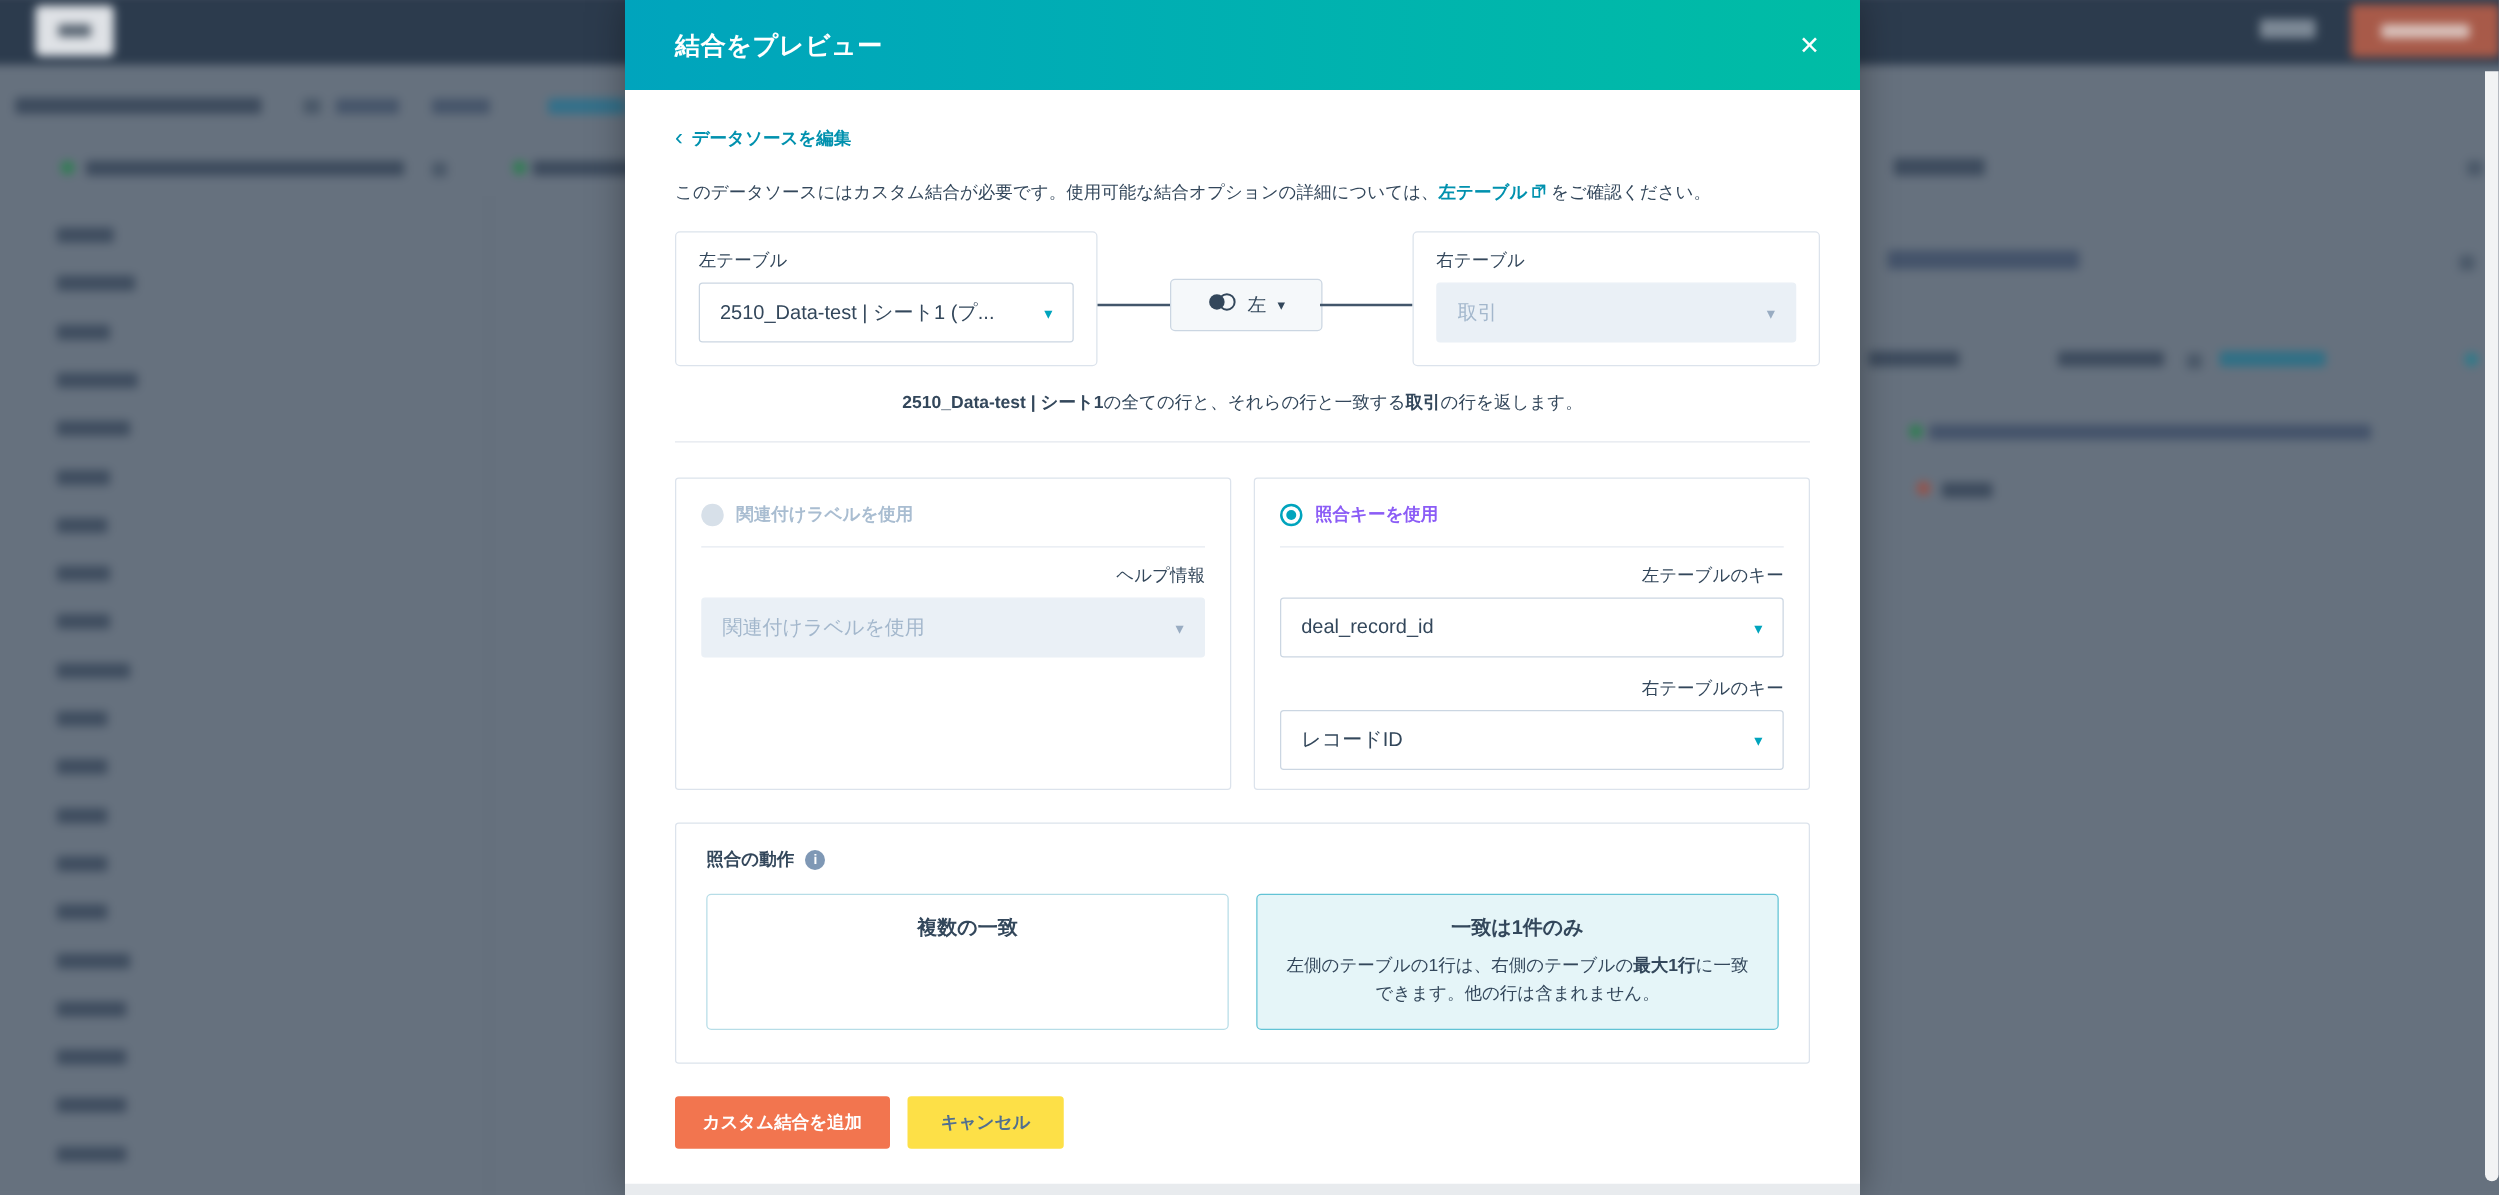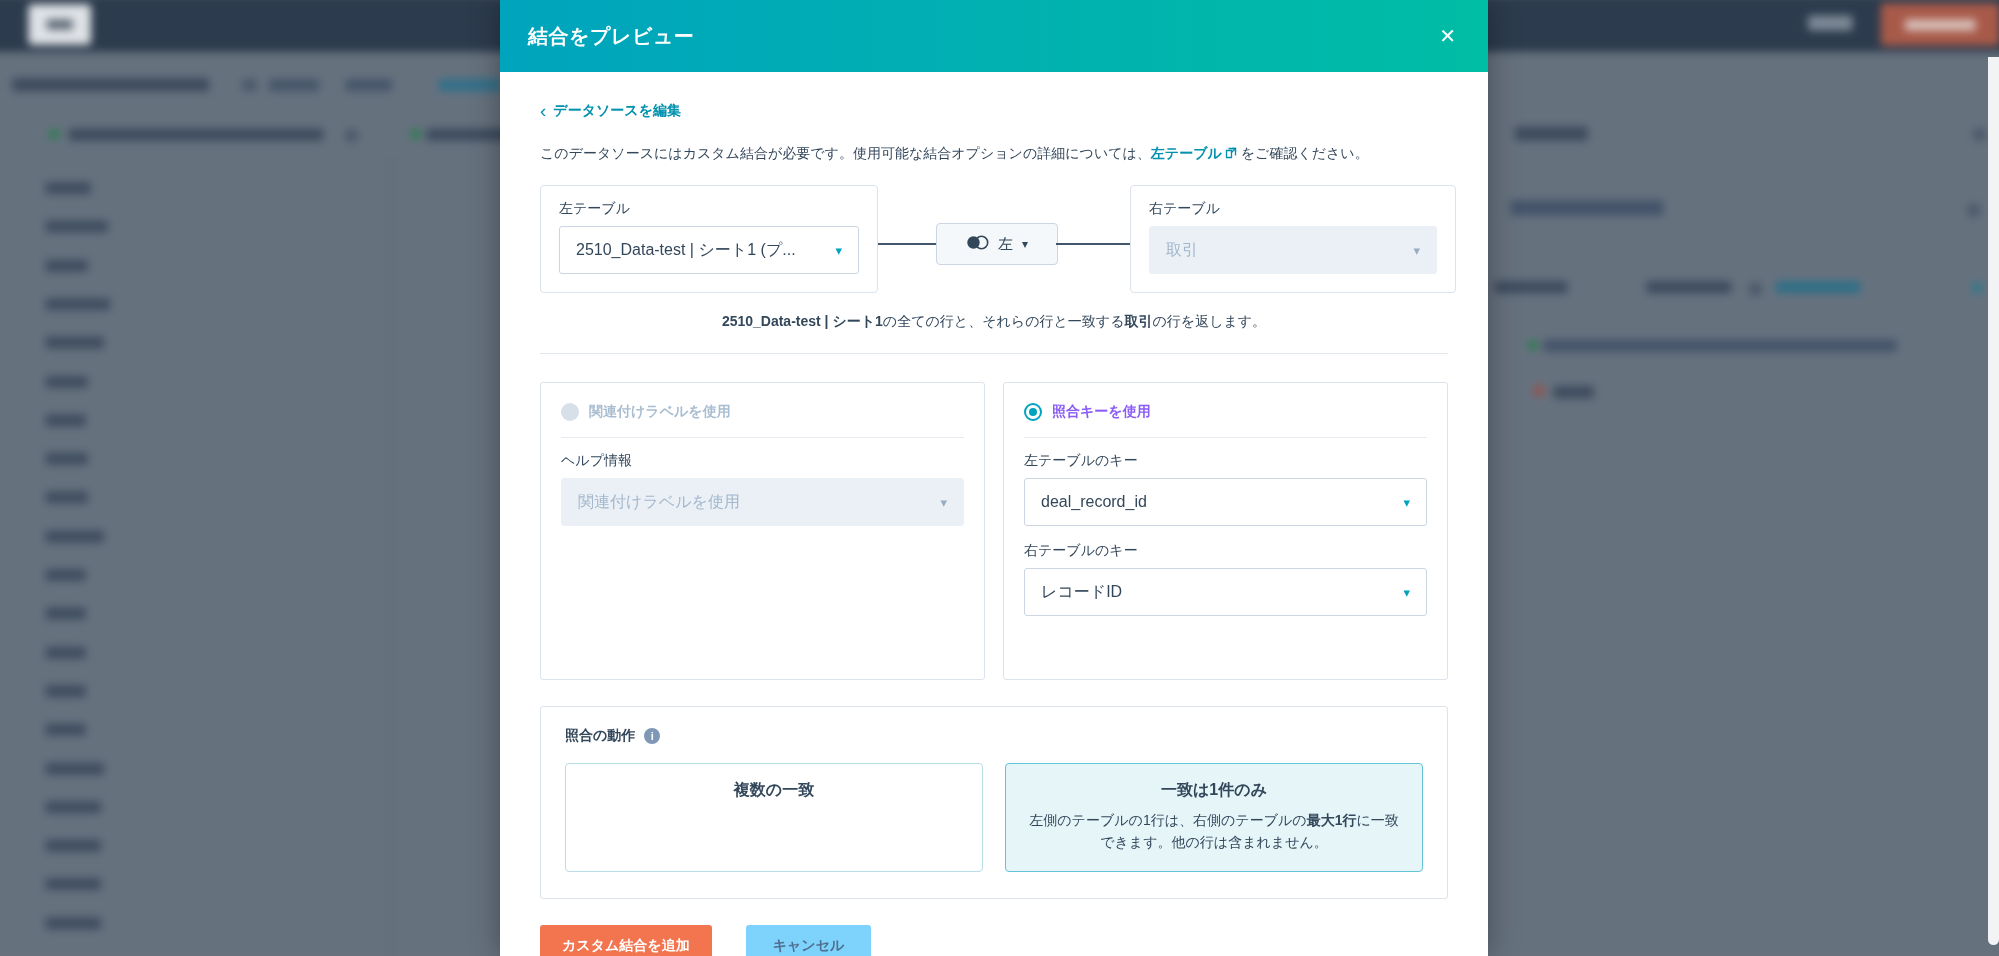--- a/index.html
+++ b/index.html
@@ -21,21 +21,21 @@
   .dot.green{background:#2f7d52;}
   .dot.teal{background:#2d7a8a;}
   .dot.red{background:#96524a;}
   .bg-vline{position:absolute;left:397px;top:160px;bottom:0;width:1px;background:rgba(20,30,40,.15);}
   
   .scroll-strip{position:absolute;left:1988px;top:57px;width:11px;height:888px;background:#f2f3f4;border-radius:0 0 6px 6px;z-index:5;}
   
   .modal{position:absolute;left:500px;top:0;width:988px;height:956px;background:#ffffff;z-index:10;
          box-shadow:0 0 28px rgba(0,0,0,.35);display:flex;flex-direction:column;}
   .modal-header{height:72px;flex:0 0 72px;background:linear-gradient(90deg,#00a4bd,#00bda5);
-         display:flex;align-items:center;padding:0 28px;position:relative;}
+         display:flex;align-items:center;padding:0 40px;position:relative;}
   .modal-title{color:#ffffff;font-size:20px;font-weight:bold;letter-spacing:.5px;}
   .modal-close{position:absolute;right:26px;top:0;height:72px;display:flex;align-items:center;
          color:#ffffff;font-size:20px;cursor:pointer;background:none;border:none;}
   .modal-body{padding:0 40px;position:relative;flex:1;}
   .back-link{margin-top:30px;display:inline-flex;align-items:center;gap:7px;color:#0091ae;
          font-size:14px;font-weight:bold;cursor:pointer;}
   .back-link .chev{font-size:19px;font-weight:400;line-height:14px;}
   .intro{margin-top:22px;font-size:14px;color:#33475b;line-height:1.5;}
   .help-link{color:#0091ae;font-weight:bold;cursor:pointer;}
   .ext-icon{display:inline-block;vertical-align:-1px;margin-left:3px;}
@@ -55,21 +55,21 @@
   .join-pill{position:absolute;left:396px;top:38px;height:40px;width:120px;border:1px solid #cbd6e2;
           border-radius:4px;background:#f5f8fa;display:flex;align-items:center;justify-content:center;
           gap:9px;cursor:pointer;}
   .join-pill .jlabel{font-size:15px;color:#33475b;}
   .join-pill .caret{font-size:12px;color:#33475b;}
   .join-summary{margin-top:24px;text-align:center;font-size:14px;color:#33475b;}
   .join-summary b{font-weight:bold;}
   .divider-full{margin-top:22px;height:1px;background:#e3e8ee;}
   
   .panel-row{margin-top:28px;display:flex;gap:18px;}
-  .panel{flex:1;border:1px solid #dce3ec;border-radius:3px;background:#fff;padding:20px;height:298px;box-sizing:border-box;}
+  .panel{flex:1;border:1px solid #dce3ec;border-radius:3px;background:#fff;padding:20px;height:250px;box-sizing:border-box;text-align:right;}
   .radio-row{display:flex;align-items:center;gap:10px;}
   .radio{width:18px;height:18px;border-radius:50%;box-sizing:border-box;flex:0 0 18px;}
   .radio.disabled{background:#d7e0e9;}
   .radio.checked{border:2px solid #00a4bd;position:relative;background:#fff;}
   .radio.checked::after{content:"";position:absolute;left:3px;top:3px;width:8px;height:8px;border-radius:50%;background:#00a4bd;}
   .radio-label{font-size:14px;font-weight:bold;color:#8b5cf6;}
   .radio-label.muted{color:#a9bdd1;}
   .panel .hr{height:1px;background:#e5eaf1;margin:16px 0 14px;}
   .panel .lbl{font-size:14px;color:#33475b;margin:10px 0 8px;}
   
@@ -82,21 +82,21 @@
   .card{flex:1;border-radius:4px;padding:16px 22px 18px;text-align:center;cursor:pointer;box-sizing:border-box;}
   .card.plain{border:1px solid #b7dde7;background:#fff;}
   .card.selected{border:1px solid #62c3d5;background:#e5f5f8;}
   .card-title{font-size:16px;font-weight:bold;color:#33475b;margin-bottom:9px;}
   .card-body{font-size:14px;color:#33475b;line-height:1.55;}
   
   .footer{margin-top:26px;display:flex;gap:14px;}
   .btn{border:none;border-radius:3px;font-size:14px;font-weight:bold;height:42px;padding:0 22px;cursor:pointer;
        font-family:"Liberation Sans",sans-serif;}
   .btn.primary{background:#f2754f;color:#ffffff;}
-  .btn.secondary{background:#7dd3fc;color:#516f90;padding:0 27px;margin-left:20px;}
+  .btn.secondary{background:#fde047;color:#516f90;padding:0 27px;}
   .modal-bottom-strip{flex:0 0 9px;background:#e8ebee;}
 </style>
 </head>
 <body>
 
 <div class="backdrop">
   <div class="bg-vline"></div>
 
   <div class="bar" style="left:22px;top:82px;width:195px;height:13px"></div>
   <div class="bar" style="left:250px;top:83px;width:14px;background:#4a5868"></div>

